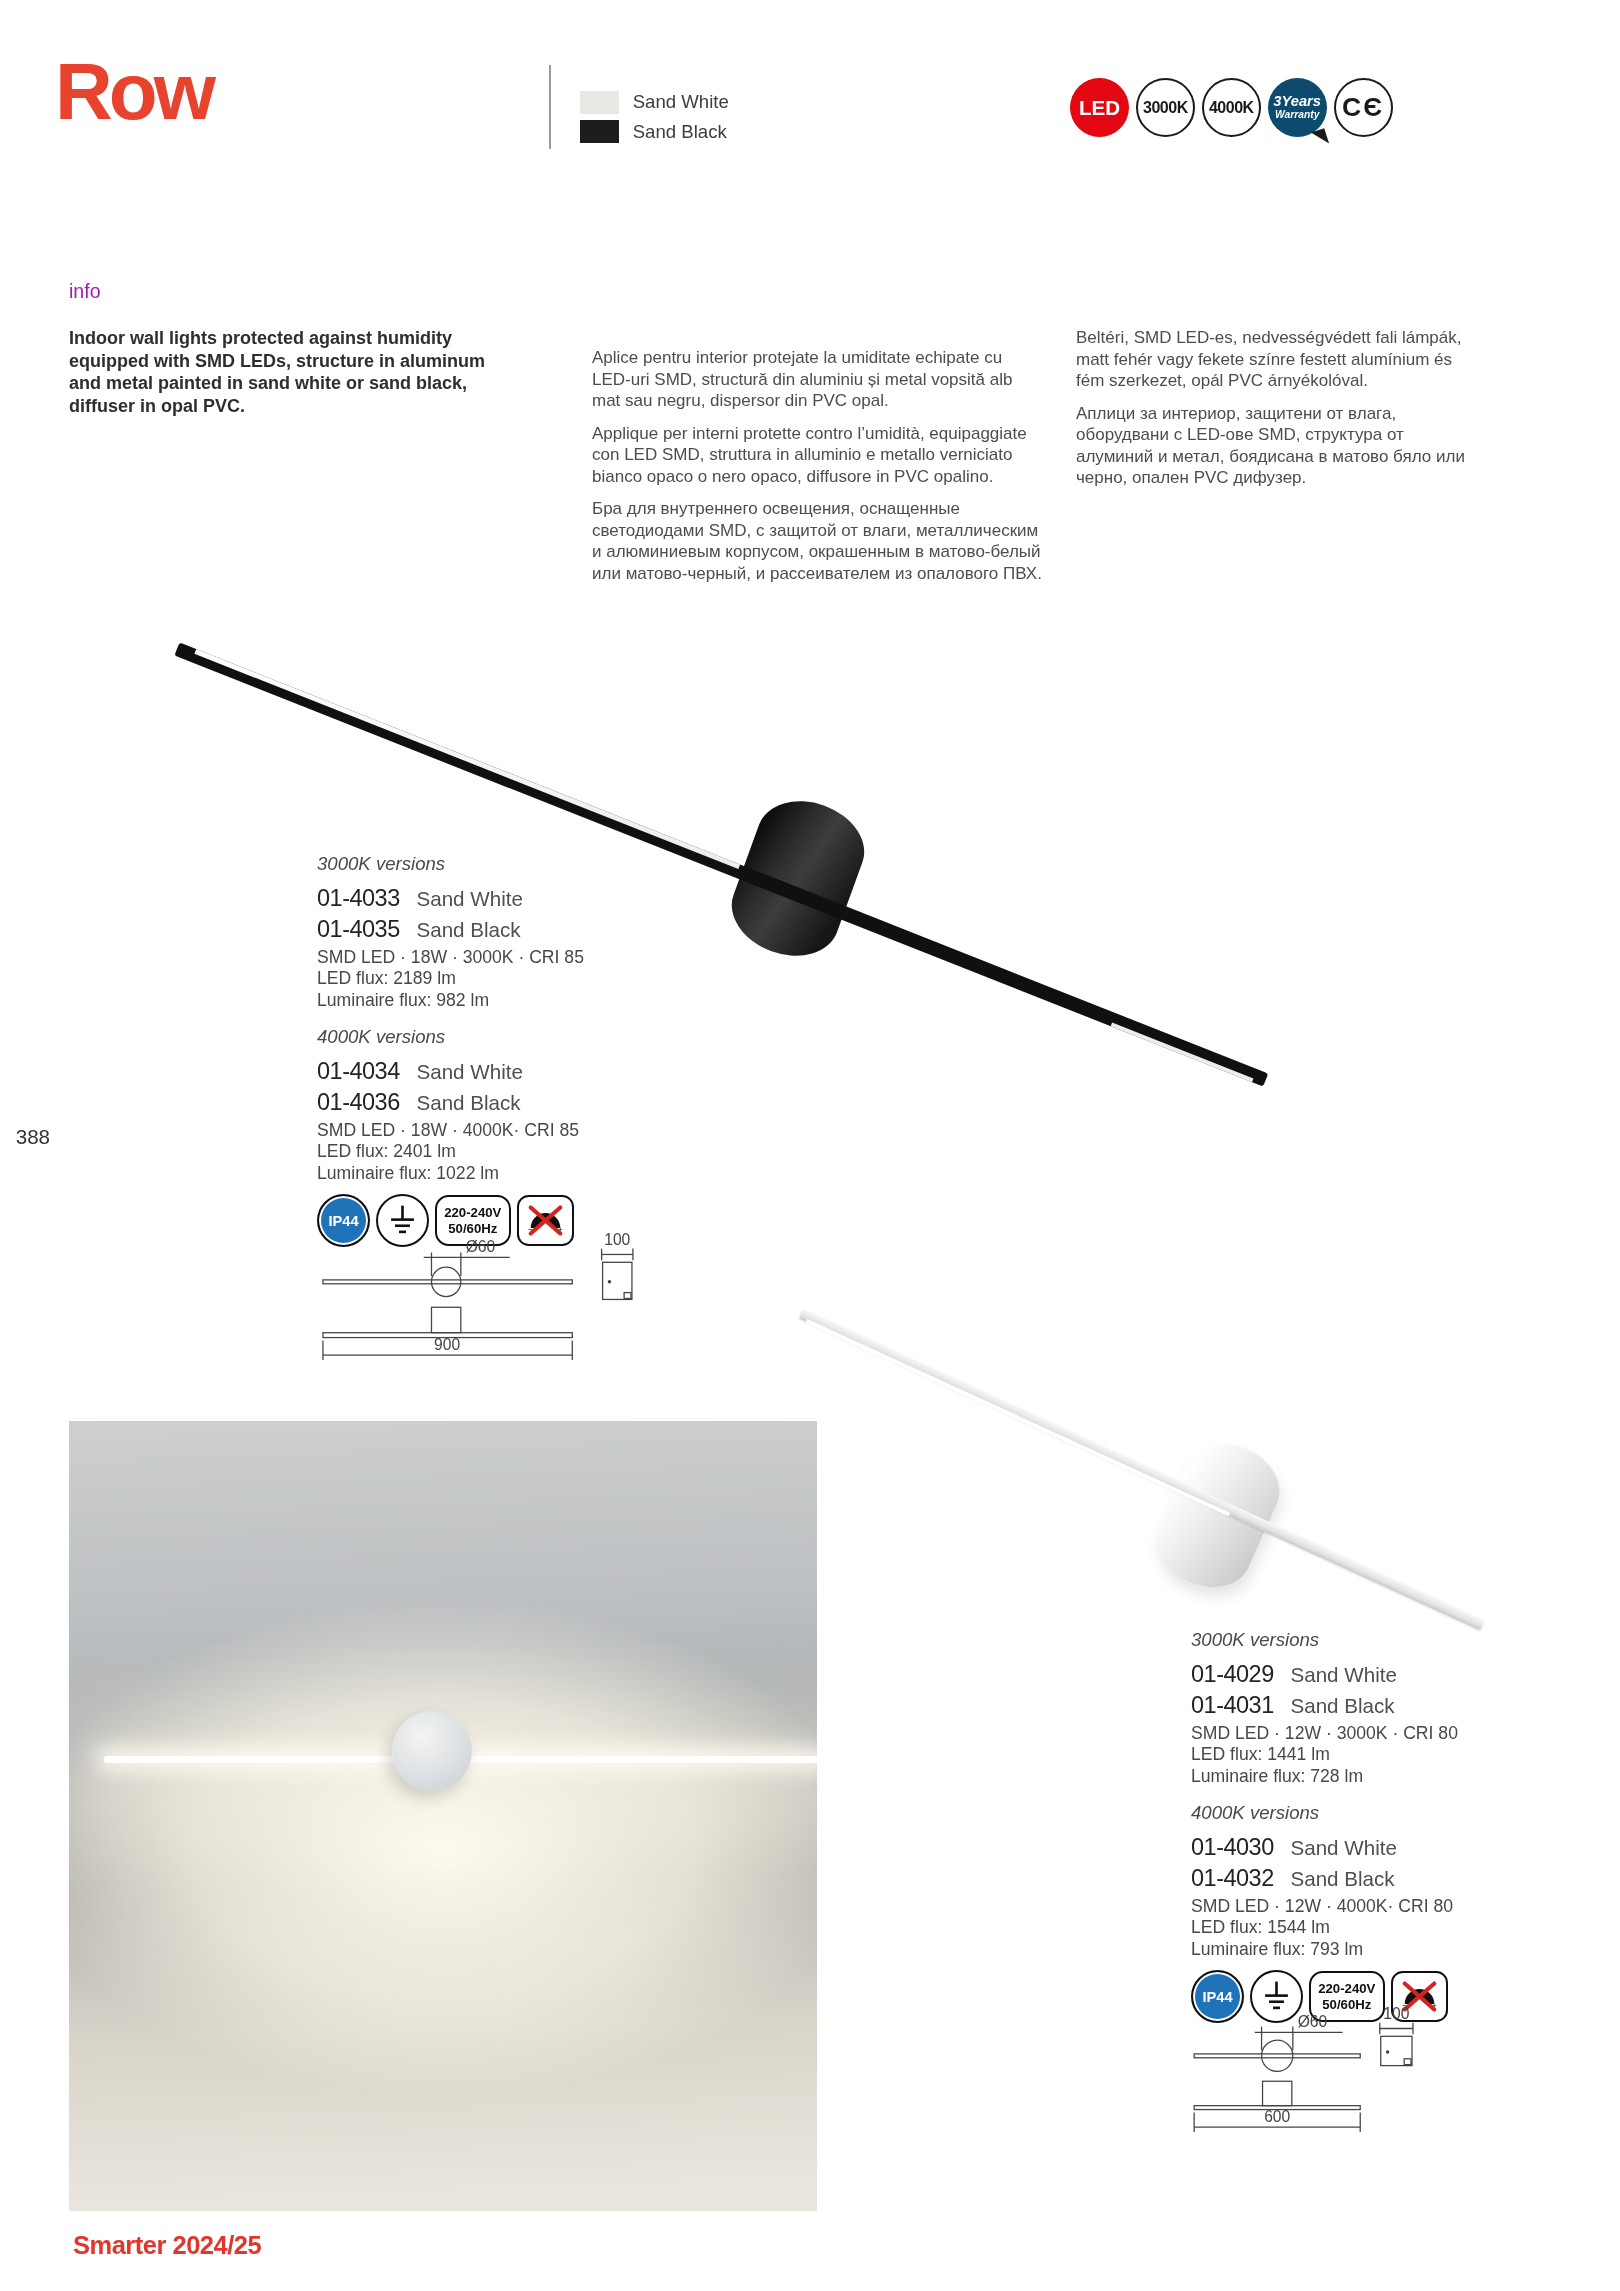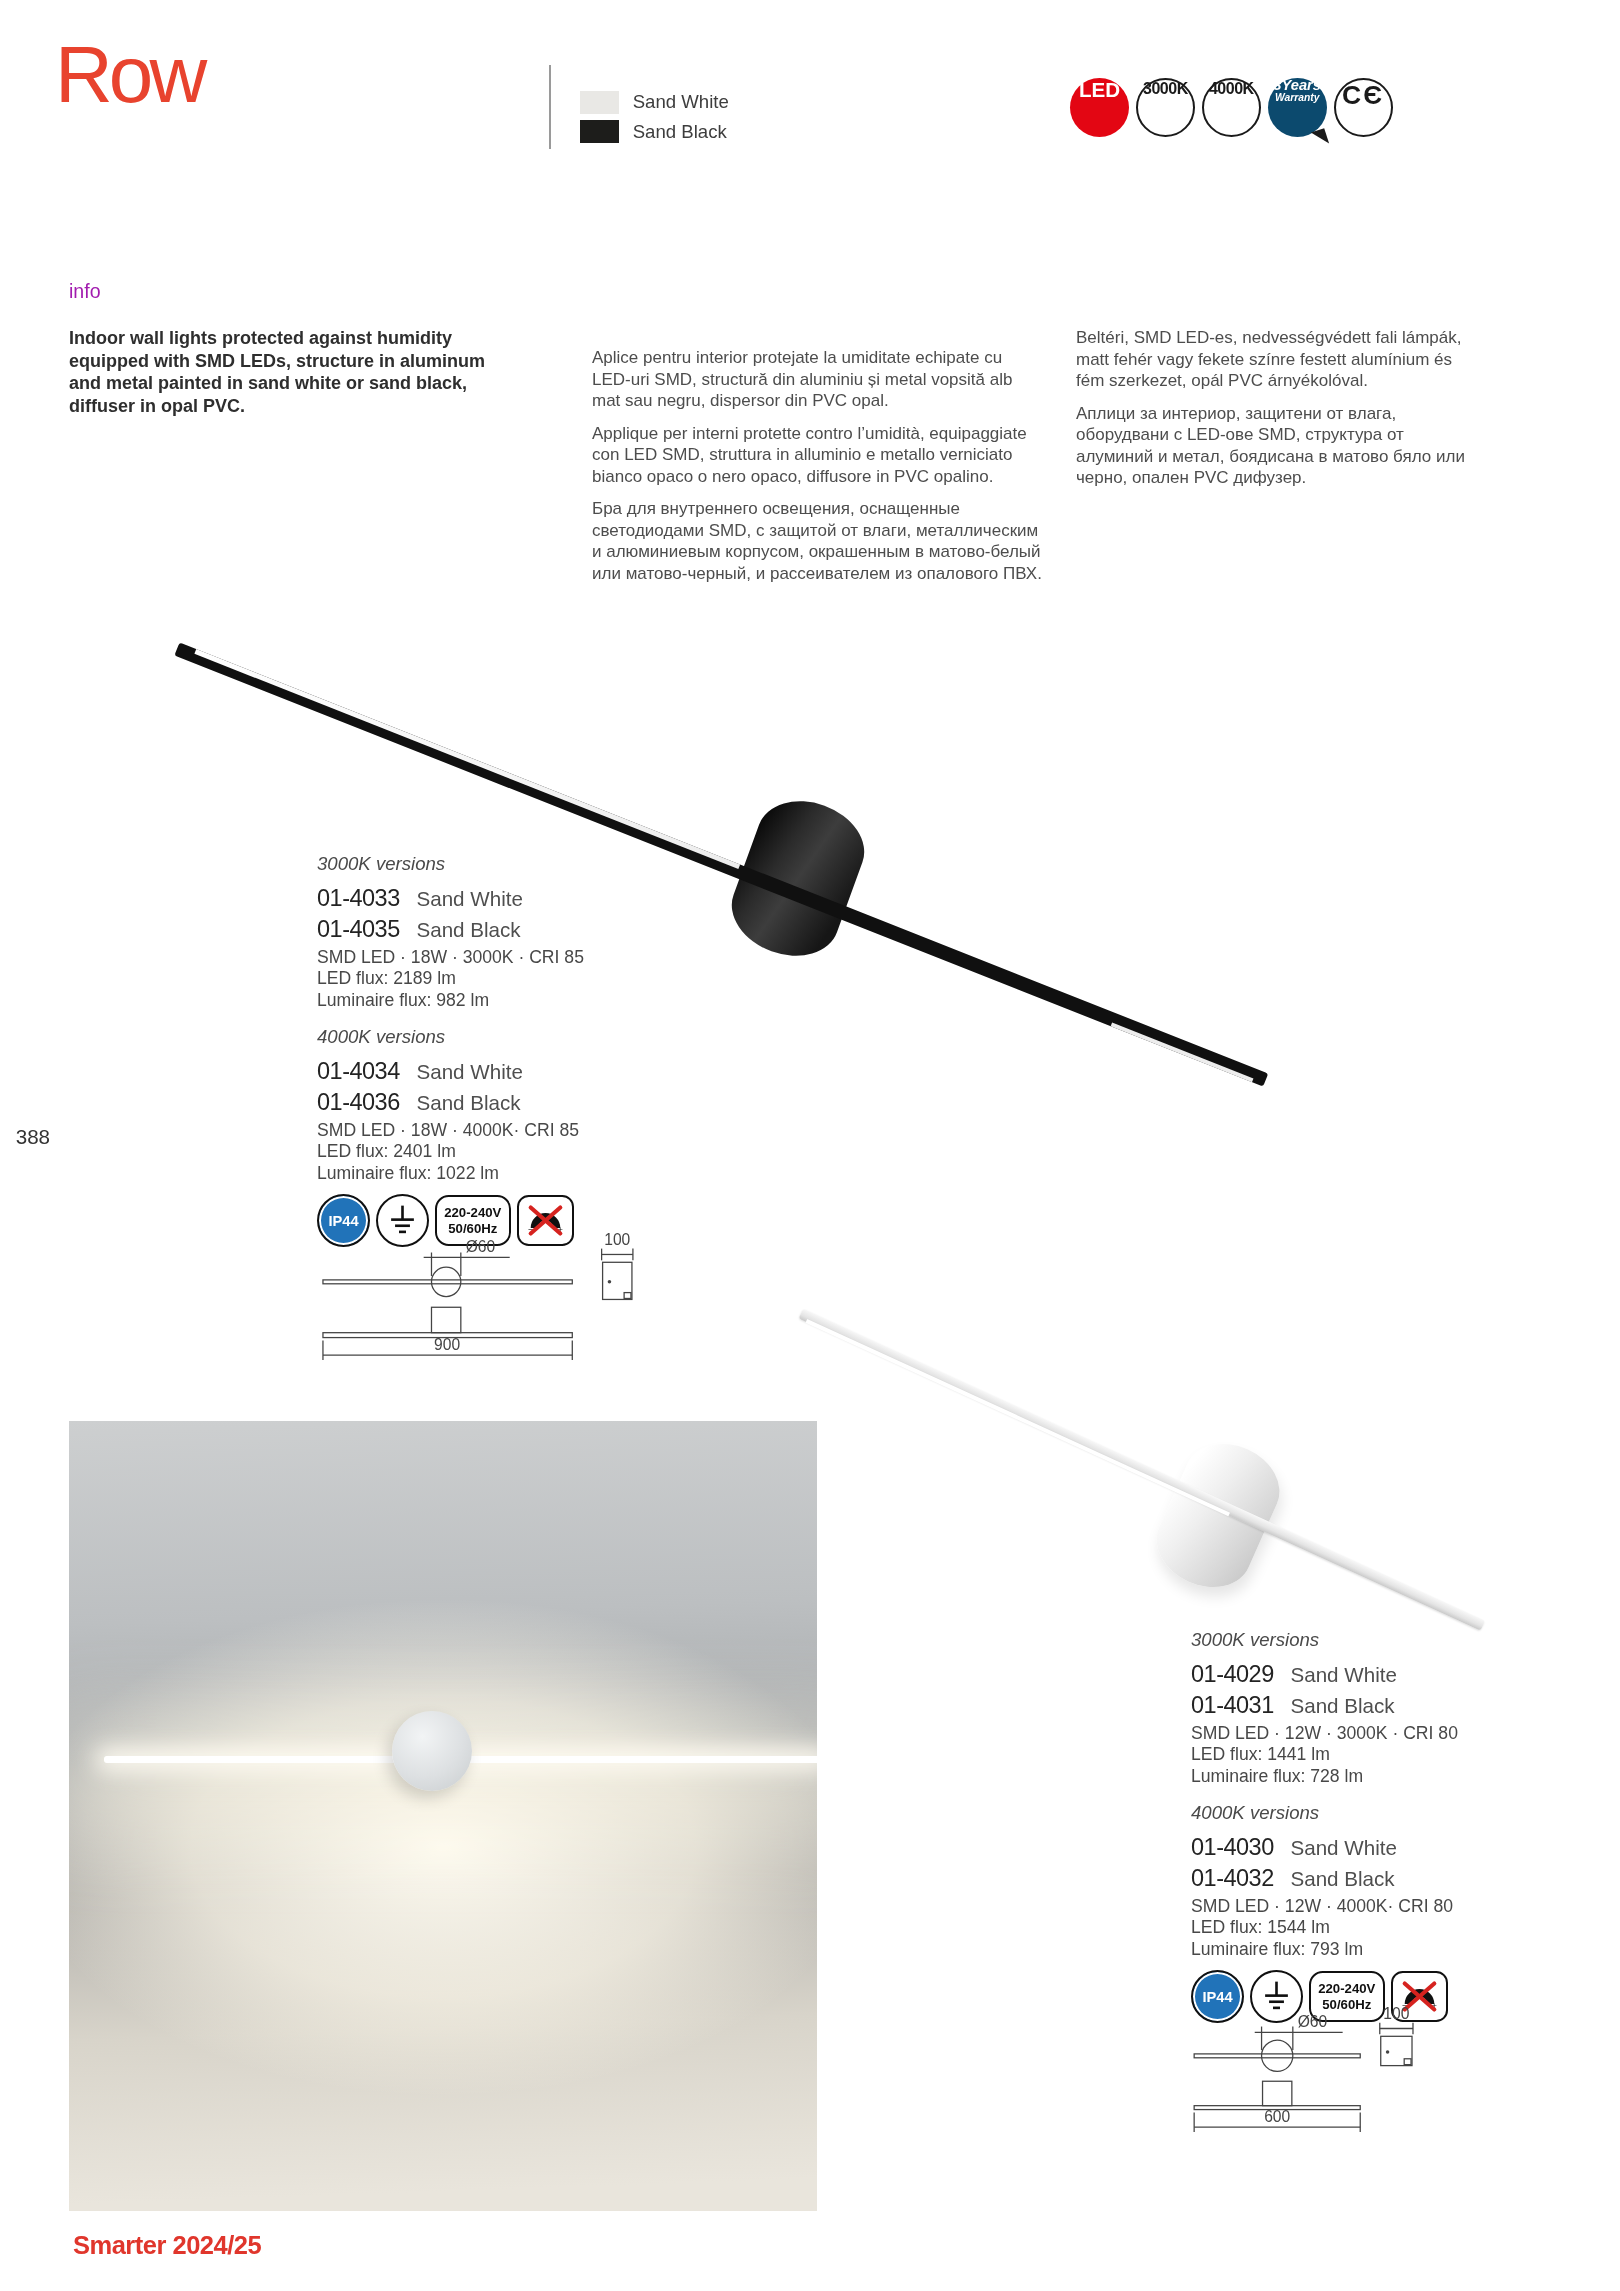--- a/index.html
+++ b/index.html
@@ -1,32 +1,32 @@
 <!DOCTYPE html>
 <html><head>
 <meta charset="utf-8">
 <style>
   html,body{margin:0;padding:0;background:#fff;}
   .page{position:relative;width:1620px;height:2292px;background:#ffffff;
         font-family:"Liberation Sans",sans-serif;overflow:hidden;color:#333;}
 
   
-  .logo{position:absolute;left:55px;top:35px;font-size:80px;font-weight:400;
+  .logo{position:absolute;left:55px;top:52px;font-size:80px;font-weight:700;
         letter-spacing:-3.9px;color:#e8432e;line-height:1;}
   .header-divider{position:absolute;left:549px;top:65px;width:2px;height:84px;background:#9a9a9a;}
   .finishes{position:absolute;left:580px;top:90px;}
   .finish-row{display:flex;align-items:center;height:24.5px;margin-bottom:4.9px;}
   .swatch{width:39px;height:22.5px;display:inline-block;margin-right:13.7px;}
   .swatch-white{background:#e9e8e5;}
   .swatch-black{background:#1d1d1b;}
   .finish-label{font-size:18.6px;color:#3d3d3d;}
 
   .badges{position:absolute;left:1070px;top:78px;display:flex;gap:6.9px;}
   .badge{position:relative;width:59px;height:59px;border-radius:50%;
-         display:flex;flex-direction:column;align-items:center;
+         display:flex;flex-direction:column;align-items:center;justify-content:center;
          box-sizing:border-box;font-weight:bold;}
   .badge-led{background:#e30613;color:#fff;font-size:20.6px;}
   .badge-outline{background:#fff;border:2px solid #1a1a1a;color:#1a1a1a;font-size:16px;letter-spacing:-0.5px;}
   .badge-warranty{background:#0c4a6e;color:#fff;font-style:italic;}
   .badge-warranty .w-top{font-size:14.7px;line-height:1.05;}
   .badge-warranty .w-bot{font-size:10.3px;line-height:1.05;}
   .badge-tail{position:absolute;right:0px;bottom:-8.8px;width:0;height:0;
       border-left:14.7px solid transparent;border-top:16.7px solid #1a1a1a;transform:rotate(-18deg);}
   .badge-ce{font-size:26.5px;letter-spacing:2px;font-weight:bold;}
 

